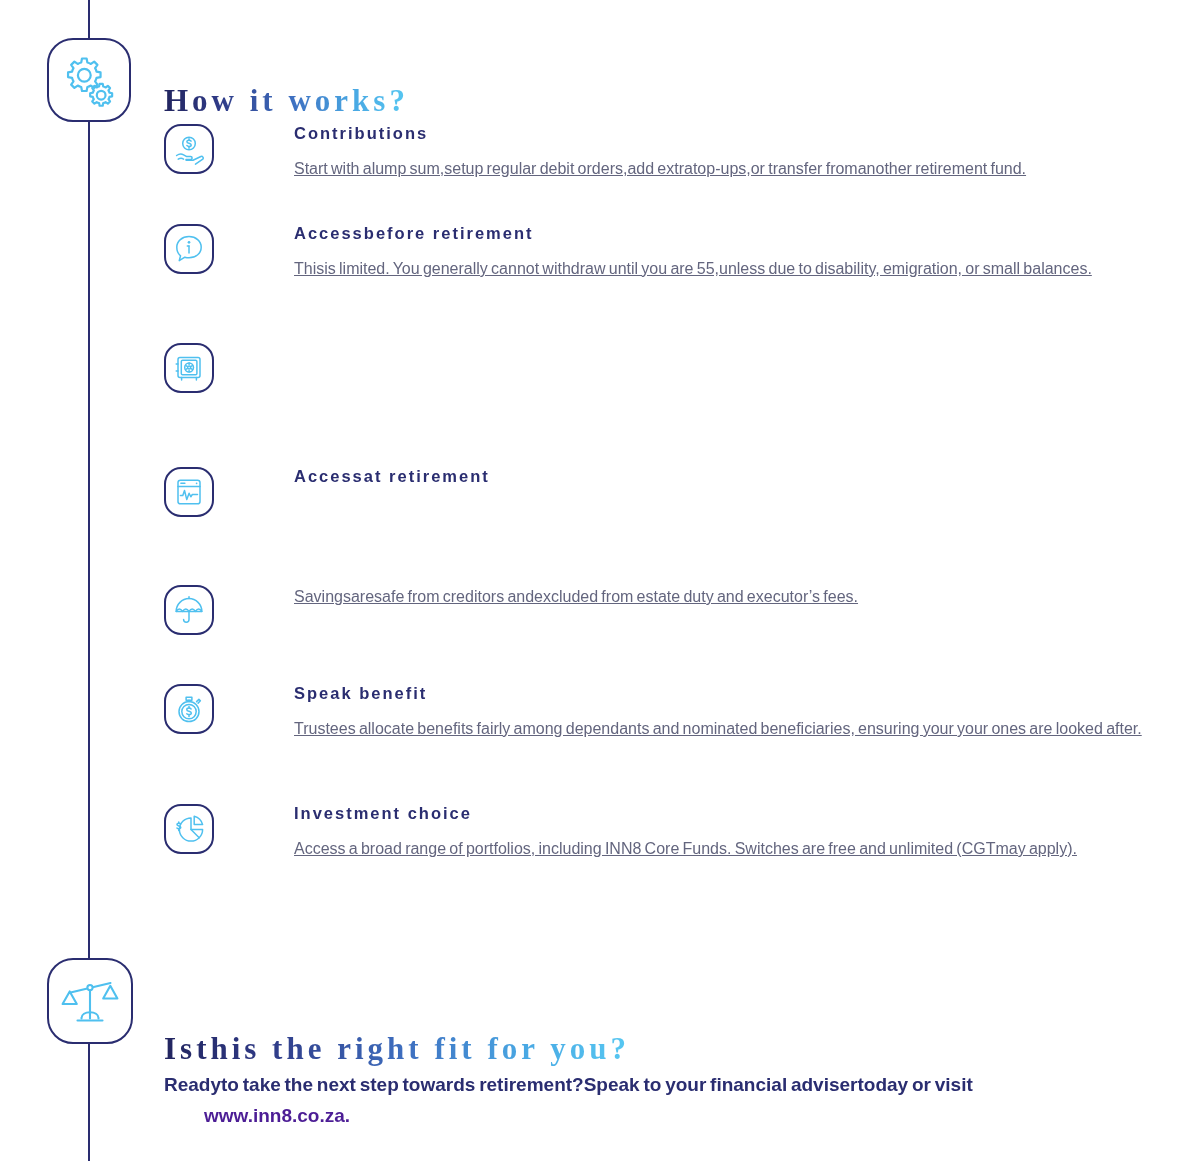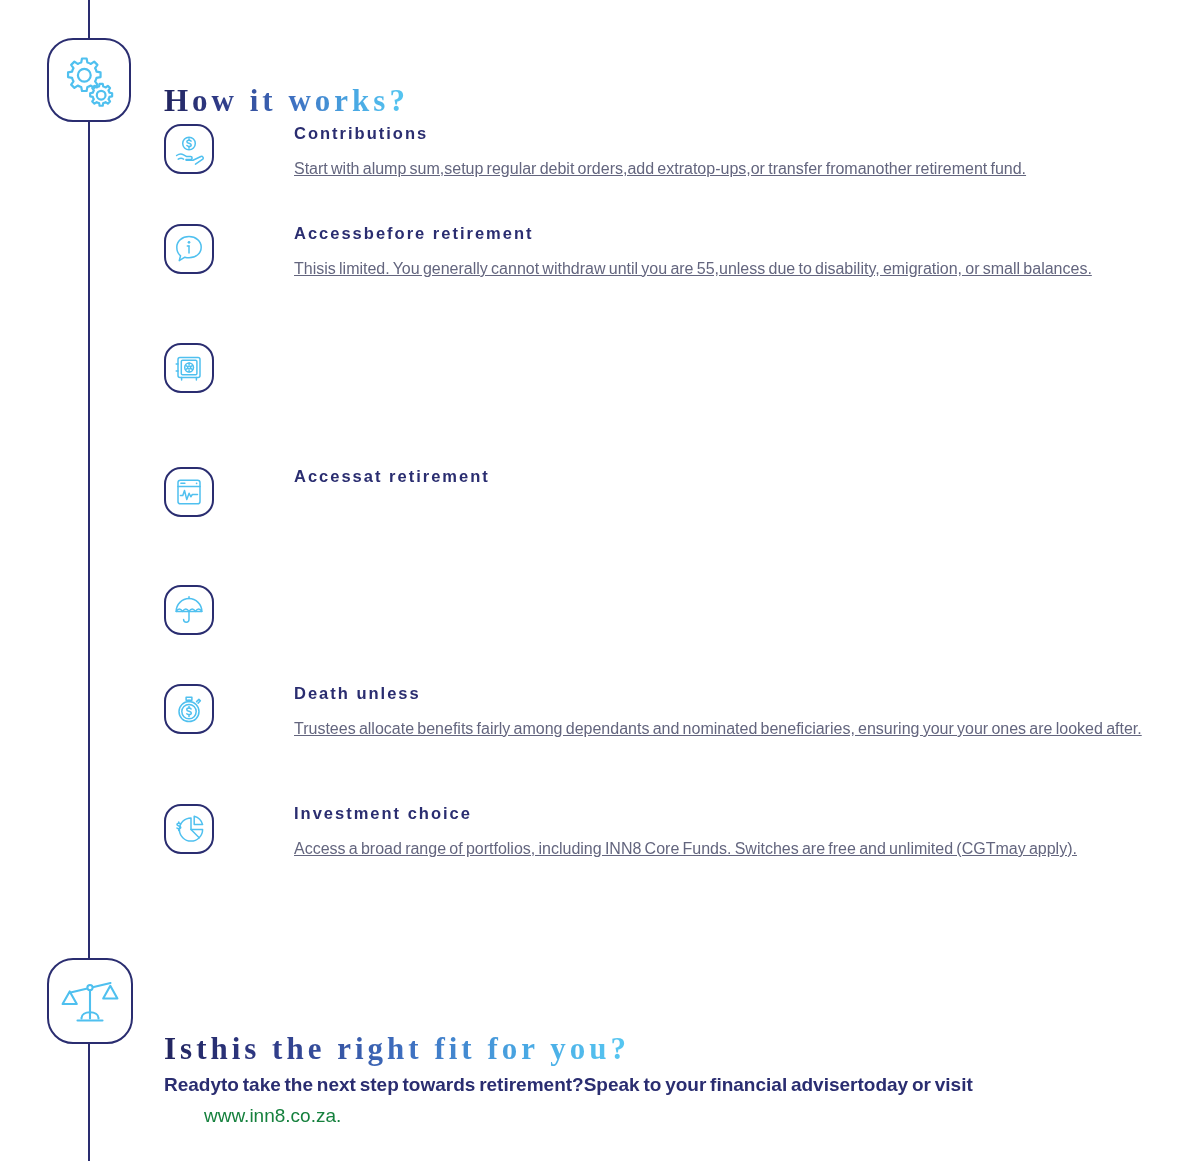--- a/index.html
+++ b/index.html
@@ -107,23 +107,23 @@
     position: absolute;
     left: 164px;
     width: 960px;
     font-size: 19px;
     line-height: 31px;
     font-weight: 700;
     color: #2a2d70;
     word-spacing: -1.5px;
   }
   .cta-link {
-    color: #15803d;
+    color: #4c1d95;
     text-decoration: none;
-    font-weight: 400;
+    font-weight: 700;
     margin-left: 40px;
   }
 </style>
 </head>
 <body>
 
 <div class="rail"></div>
 
 <div class="badge" style="left:47px; top:38px;">
   <span>
@@ -214,39 +214,40 @@
     <span>
       <svg width="32" height="32" viewBox="0 0 32 32" fill="none" stroke="#4fc0ef" stroke-width="1.5" stroke-linecap="round" stroke-linejoin="round">
         <path d="M3.2 17.4 a12.8 12.8 0 0 1 25.6 0 Z"></path>
         <path d="M3.2 17.4 c2.1-3.2 4.2-3.2 6.4 0 2.1-3.2 4.3-3.2 6.4 0 2.1-3.2 4.3-3.2 6.4 0 2.2-3.2 4.3-3.2 6.4 0"></path>
         <path d="M16 4.6 v-1.8"></path>
         <path d="M16 17.4 v8.2 a2.7 2.7 0 0 1 -5.4 0"></path>
       </svg>
     </span>
   </div>
   <div class="item-body">
+    <p class="item-text"> Savingsaresafe from creditors  andexcluded from estate duty and executor’s fees.</p>
   </div>
 </div>
 
 <div class="item" style="top:684px;">
   <div class="item-icon">
     <span>
       <svg width="32" height="32" viewBox="0 0 32 32" fill="none" stroke="#4fc0ef" stroke-width="1.5" stroke-linecap="round" stroke-linejoin="round">
         <circle cx="16" cy="18.6" r="10.0"></circle>
         <circle cx="16" cy="18.6" r="7.2"></circle>
         <path d="M13.1 4.3 h5.8 v2.9 h-5.8 Z"></path>
         <path d="M16 7.2 v1.6"></path>
         <path d="M23.6 8.6 l2.3-2.3 1.5 1.5 -2.3 2.3"></path>
         <path d="M18.1 16.0 a2.7 2.7 0 0 0 -2.1-0.9 c-1.25 0-2.2 0.65-2.2 1.6 0 2.2 4.5 1.05 4.5 3.25 0 1.0-1.0 1.65-2.3 1.65 a2.9 2.9 0 0 1 -2.2-0.9"></path>
         <path d="M16 13.5 v1.4 M16 22.2 v1.4"></path>
       </svg>
     </span>
   </div>
   <div class="item-body">
-    <h2 class="item-title">Death unless</h2>
+    <h2 class="item-title">Speak benefit</h2>
     <p class="item-text">Trustees allocate  benefits fairly among dependants and nominated beneficiaries, ensuring your your  ones are looked after.</p>
   </div>
 </div>
 
 <div class="item" style="top:804px;">
   <div class="item-icon">
     <span>
       <svg width="32" height="32" viewBox="0 0 32 32" fill="none" stroke="#4fc0ef" stroke-width="1.5" stroke-linecap="round" stroke-linejoin="round">
         <path d="M18.0 4.9 a11.6 11.6 0 1 0 11.6 11.6 h-11.6 Z"></path>
         <path d="M21.2 3.2 a11.6 11.6 0 0 1 8.4 8.4 h-8.4 Z"></path>

